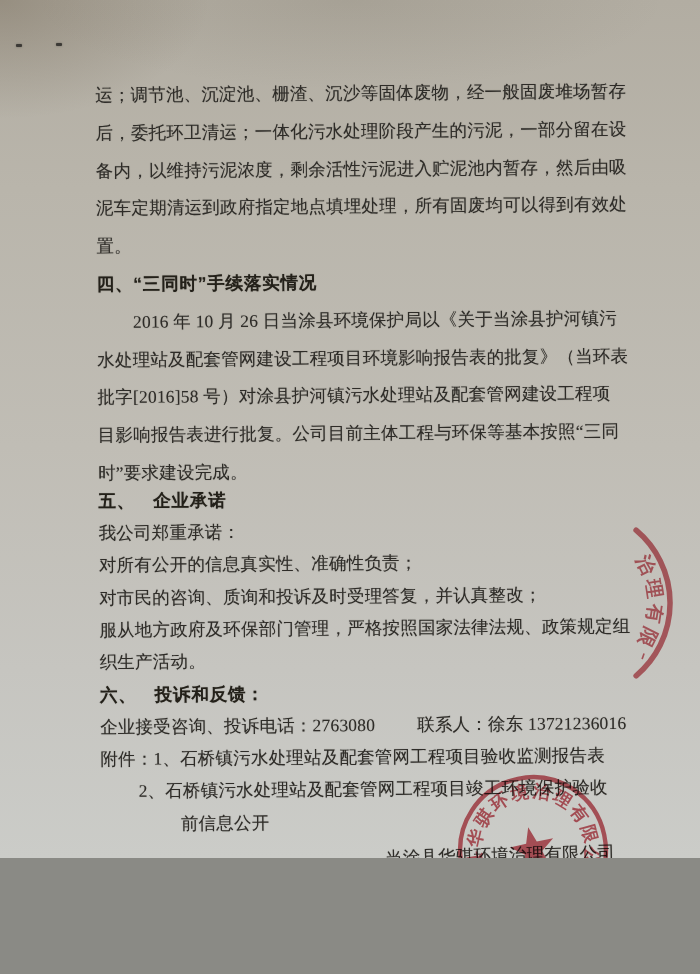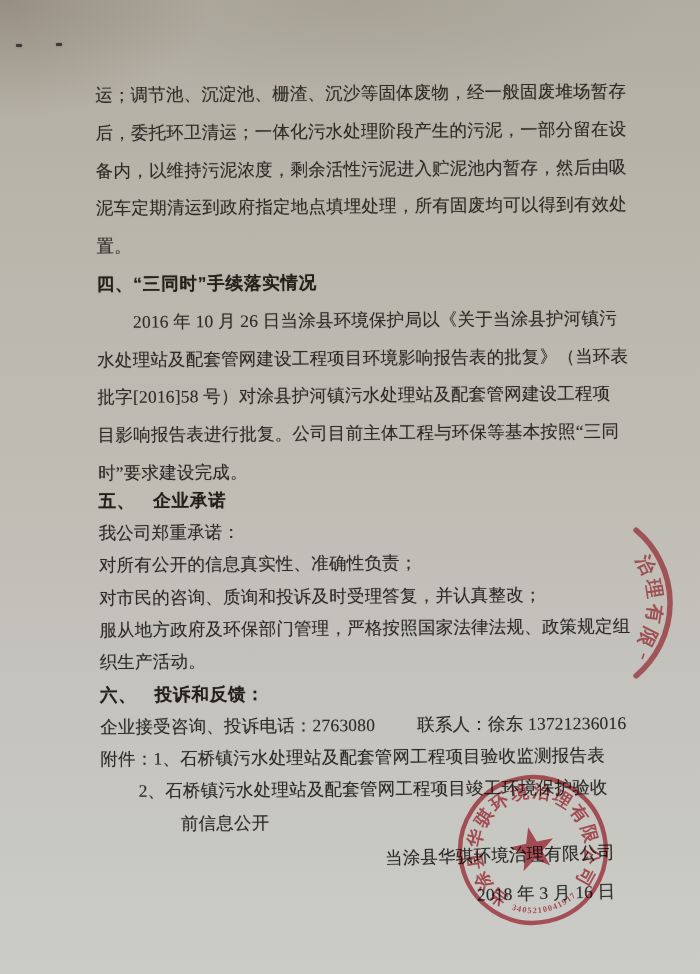--- a/index.html
+++ b/index.html
@@ -1,19 +1,19 @@
 <!DOCTYPE html>
 <html><head>
 <meta charset="utf-8">
 <style>
   html,body{margin:0;padding:0;}
   body{width:700px;height:974px;overflow:hidden;background:#8a8a85;}
 
   .photo{
-    position:relative;width:700px;height:974px;overflow:hidden;
+    position:relative;width:700px;height:858px;overflow:hidden;
     font-family:"Liberation Serif","DejaVu Serif",serif;
     color:#2e2c28;
     background:
       radial-gradient(ellipse 300px 170px at 0% 0%, rgba(92,78,58,0.32), rgba(92,78,58,0) 70%),
       radial-gradient(ellipse 420px 120px at 50% 0%, rgba(96,88,72,0.14), rgba(96,88,72,0) 75%),
       linear-gradient(180deg,#b2ada2 0%,#b9b5ab 22%,#c0bdb5 52%,#c6c5c0 78%,#cbccc8 100%);
   }
 
   .staple{position:absolute;width:6px;height:3px;background:#3c3a36;border-radius:1px;
     box-shadow:0 0 2px rgba(70,66,60,.55);}

